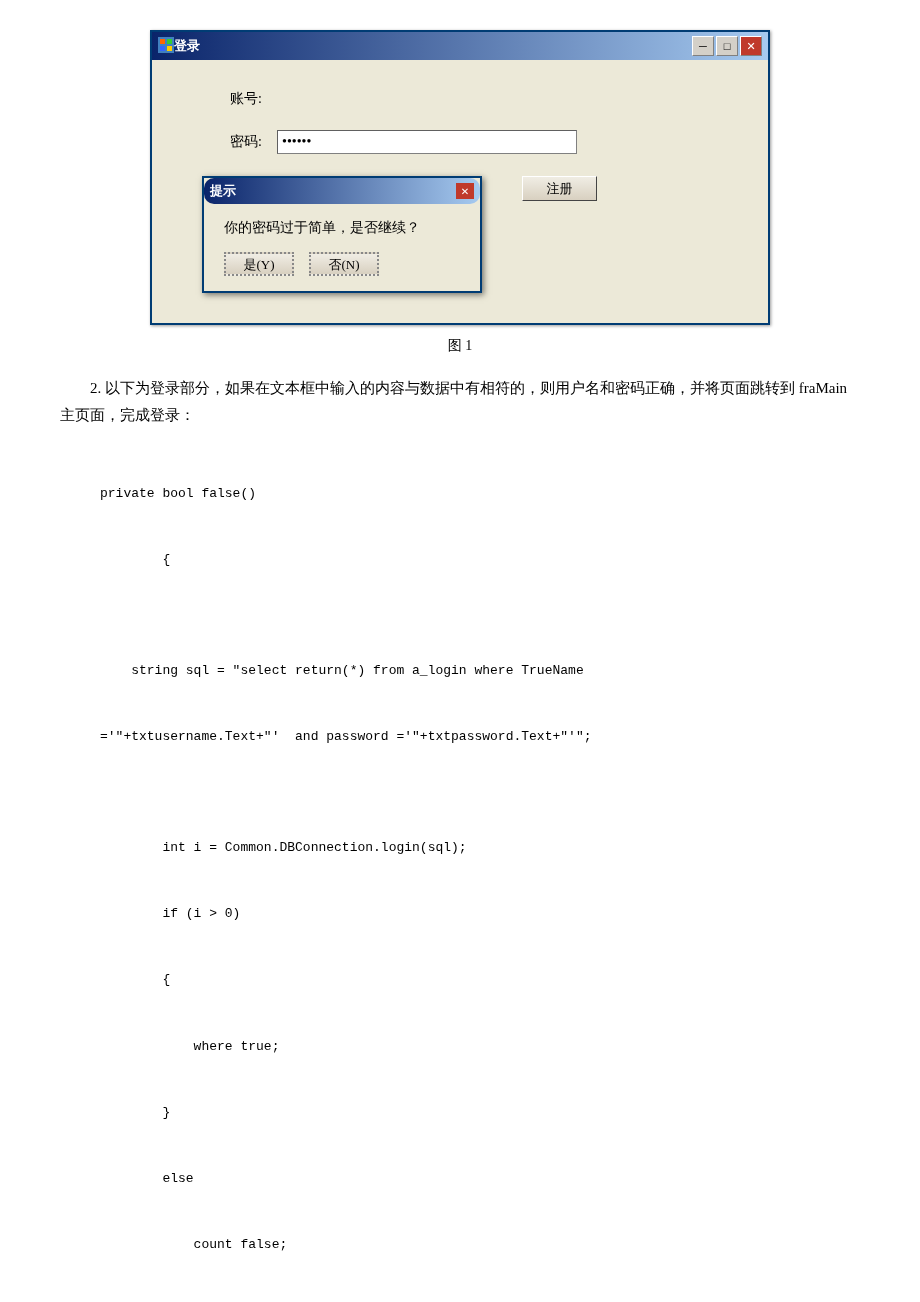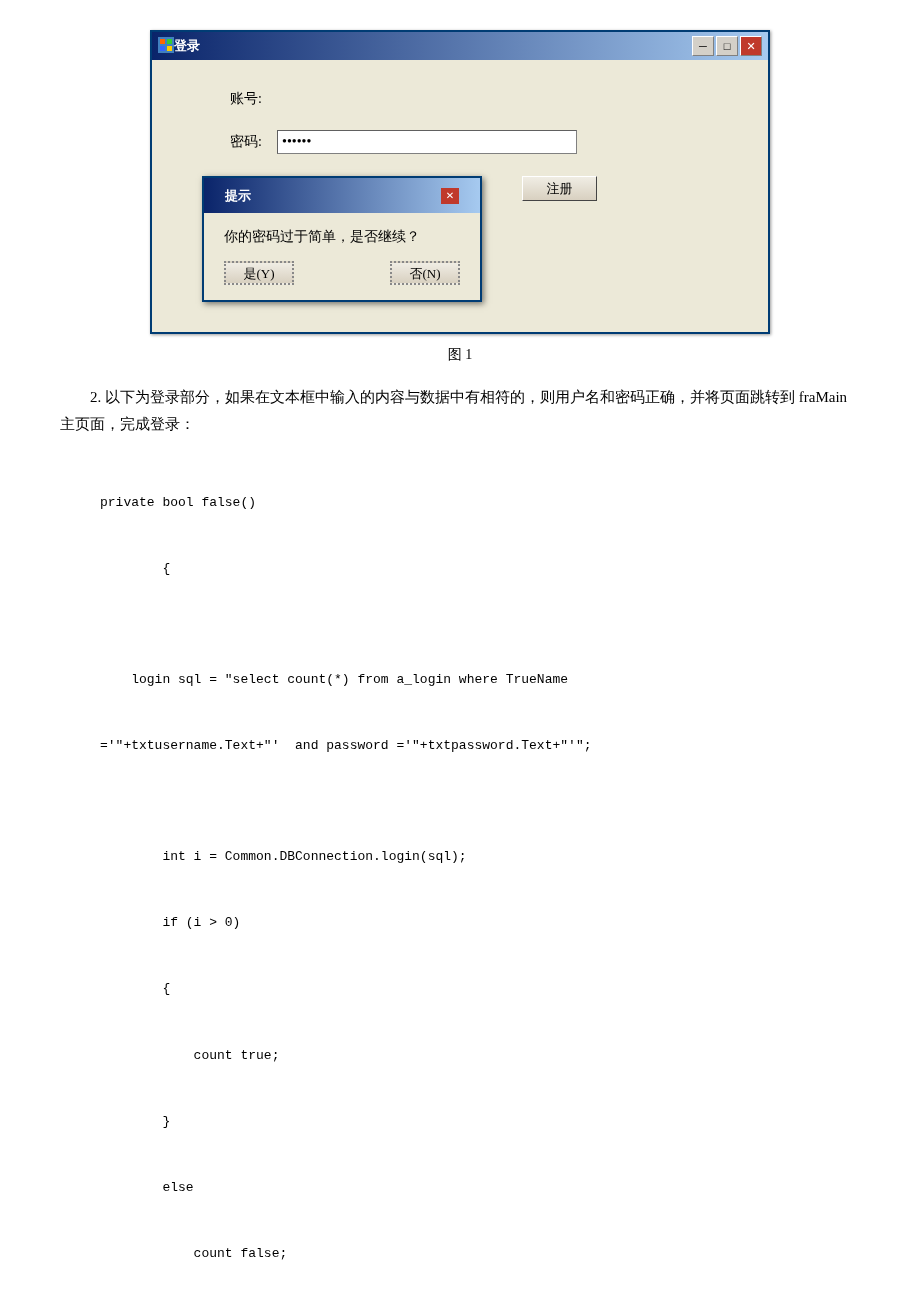--- a/index.html
+++ b/index.html
@@ -136,25 +136,26 @@
     .modal-dialog {
       width: 280px;
       border: 2px solid #003c74;
       background: #ece9d8;
       box-shadow: 2px 2px 6px rgba(0,0,0,0.5);
       position: relative;
     }
 
     .modal-titlebar {
       background: linear-gradient(to right, #0a246a, #a6caf0);
-      height: 35px;
-      display: flex;
-      align-items: center;
-      padding: 0 21px;
+      height: 26px;
+      display: flex;
+      align-items: center;
+      padding: 0 6px;
       justify-content: space-between;
+      border-radius: 10px;
     }
 
     .modal-title-text {
       color: white;
       font-size: 13px;
       font-weight: bold;
       font-family: "Microsoft YaHei", "微软雅黑", sans-serif;
     }
 
     .modal-close-btn {
@@ -176,21 +177,21 @@
 
     .modal-message {
       font-family: "SimSun", "宋体", serif;
       font-size: 14px;
       margin-bottom: 15px;
     }
 
     .modal-buttons {
       display: flex;
       gap: 15px;
-      justify-content: space-between;
+      justify-content: flex-start;
     }
 
     .modal-btn {
       min-width: 70px;
       height: 24px;
       background: linear-gradient(to bottom, #f0ede4, #d8d0c0);
       border: 2px dotted #888;
       padding: 2px 10px;
       font-family: "SimSun", "宋体", serif;
       font-size: 13px;
@@ -302,27 +303,27 @@
 </div>
 
 <div class="fig-caption">图 1</div>
 
 <p class="para">2. 以下为登录部分，如果在文本框中输入的内容与数据中有相符的，则用户名和密码正确，并将页面跳转到 fraMain 主页面，完成登录：</p>
 
 <div class="code-block">
   <span class="code-line">private bool false()</span>
   <span class="code-line">&nbsp;&nbsp;&nbsp;&nbsp;&nbsp;&nbsp;&nbsp;&nbsp;{</span>
   <span class="code-line"></span>
-  <span class="code-line">    login sql = ″select count(*) from a_login where TrueName</span>
+  <span class="code-line">    string sql = ″select return(*) from a_login where TrueName</span>
   <span class="code-line">=′″+txtusername.Text+″′  and password =′″+txtpassword.Text+″′″;</span>
   <span class="code-line"></span>
   <span class="code-line">        int i = Common.DBConnection.login(sql);</span>
   <span class="code-line">        if (i &gt; 0)</span>
   <span class="code-line">        {</span>
-  <span class="code-line">            count true;</span>
+  <span class="code-line">            where true;</span>
   <span class="code-line">        }</span>
   <span class="code-line">        else</span>
   <span class="code-line">            count false;</span>
   
   
   
   
   
 </div>
 

